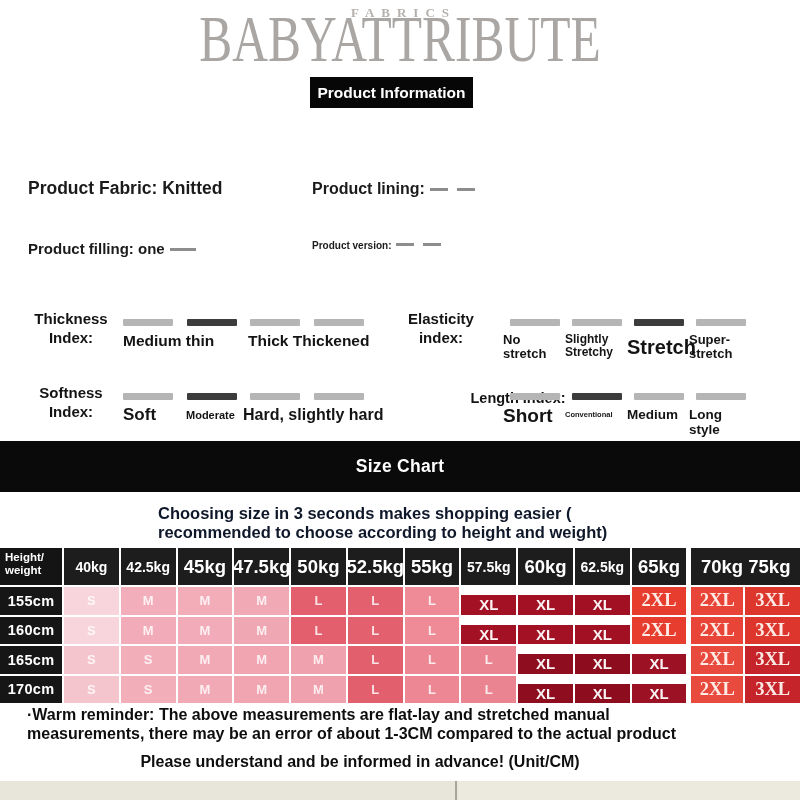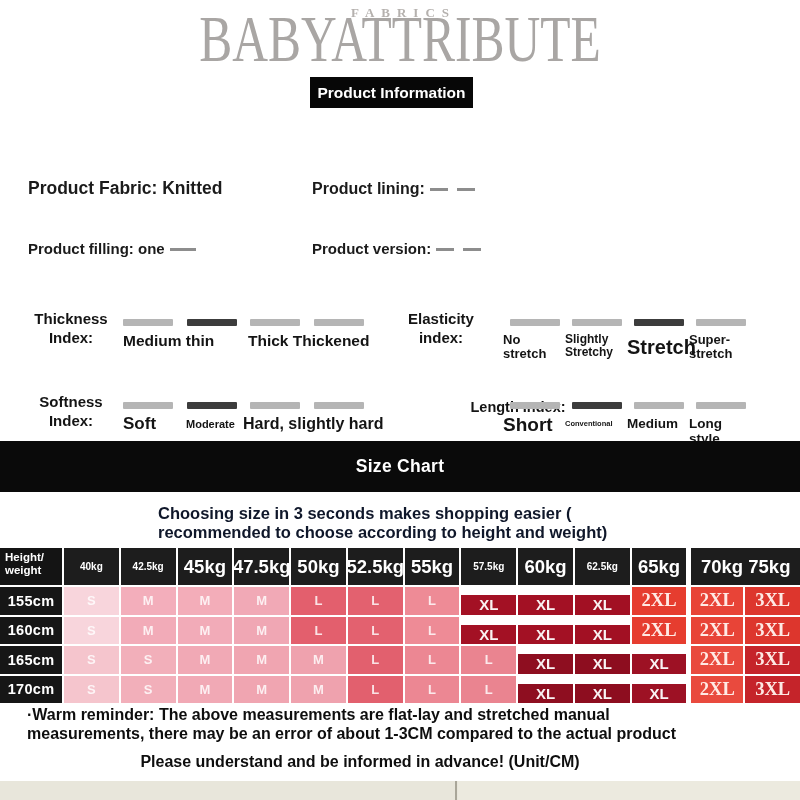--- a/index.html
+++ b/index.html
@@ -19,29 +19,29 @@
     color:#fff;font-weight:bold;font-size:15.5px;display:flex;align-items:center;justify-content:center;}
   .size-banner{position:absolute;top:441px;left:0;width:800px;height:51px;background:#0a0a0a;
     color:#fff;font-weight:bold;font-size:17.5px;display:flex;align-items:center;justify-content:center;
     letter-spacing:.3px;}
 
   
   .field{position:absolute;font-weight:bold;color:#1b1b1b;white-space:nowrap;}
   .f-fabric{top:178px;left:28px;font-size:17.5px;}
   .f-lining{top:180px;left:312px;font-size:16px;}
   .f-filling{top:240px;left:28px;font-size:15px;}
-  .f-version{top:240px;left:312px;font-size:15px;}
+  .f-version{top:240px;left:312px;font-size:10px;}
   .dashes{display:inline-flex;gap:9px;margin-left:5px;vertical-align:3px;}
   .dash{width:18px;height:3px;background:#8d8d8d;}
   .dash-long{width:26px;}
 
   
   .sec{position:absolute;left:0;width:800px;height:62px;}
   .sec-thickness,.sec-elasticity{top:306px;}
-  .sec-softness,.sec-length{top:391px;}
+  .sec-softness,.sec-length{top:382px;}
   .sec-title{position:absolute;font-weight:bold;font-size:15px;line-height:1.25;color:#141414;text-align:center;}
   .t-thickness{left:28px;top:4px;width:86px;}
   .t-elasticity{left:398px;top:4px;width:86px;}
   .t-softness{left:28px;top:2px;width:86px;}
   .t-length{left:418px;top:7px;width:200px;font-size:14.5px;}
   .bars{position:absolute;display:flex;}
   .bars-left{left:123px;gap:13.5px;}
   .bars-right{left:510px;gap:12px;}
   .sec-thickness .bars,.sec-elasticity .bars{top:13px;}
   .sec-softness .bars,.sec-length .bars{top:11px;}
@@ -68,21 +68,21 @@
   
   .subtitle{position:absolute;top:504px;left:158px;width:500px;font-weight:bold;font-size:16.5px;
     line-height:1.15;color:#0f172a;white-space:pre-line;}
   .size-table{position:absolute;top:548px;left:0;width:800px;display:grid;
     grid-template-columns:62px repeat(13,1fr);grid-template-rows:37px repeat(4,27.5px);
     gap:2px;background:#fff;}
   .cell{display:flex;align-items:center;justify-content:center;overflow:hidden;}
   .corner{background:#141414;color:#fff;font-weight:bold;font-size:11.5px;line-height:1.15;
     justify-content:flex-start;align-items:flex-start;padding:3px 0 0 5px;white-space:pre-line;}
   .th{background:#1d1d1d;color:#fff;font-weight:bold;font-size:18.5px;}
-  .th-sm{font-size:10px;}
+  .th-sm{font-size:14px;}
   .span2{grid-column:span 2;}
   .wgap{border-left:3px solid #fff;}
   .rowlabel{background:#161616;color:#fff;font-weight:bold;font-size:14.5px;letter-spacing:.3px;}
   .td{color:#fff;}
   .c-s{font-weight:bold;font-size:13px;color:rgba(255,255,255,.82);}
   .c-xl{font-weight:bold;font-size:15px;color:rgba(255,255,255,.95);margin-top:8px;}
   .c-2xl{font-family:"Liberation Serif",serif;font-weight:bold;font-size:18.5px;color:rgba(255,240,234,.97);}
 
   
   .reminder{position:absolute;top:705px;left:27px;width:700px;font-weight:bold;font-size:16px;

